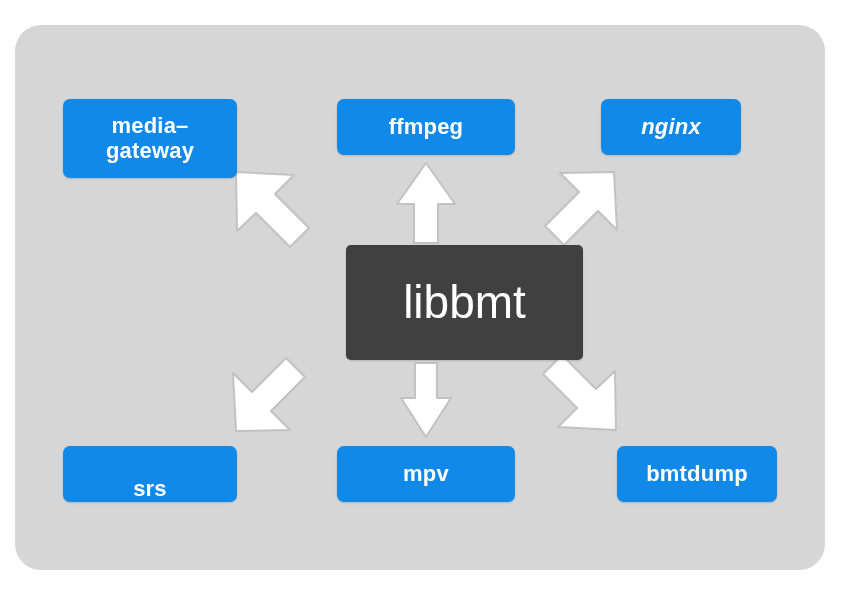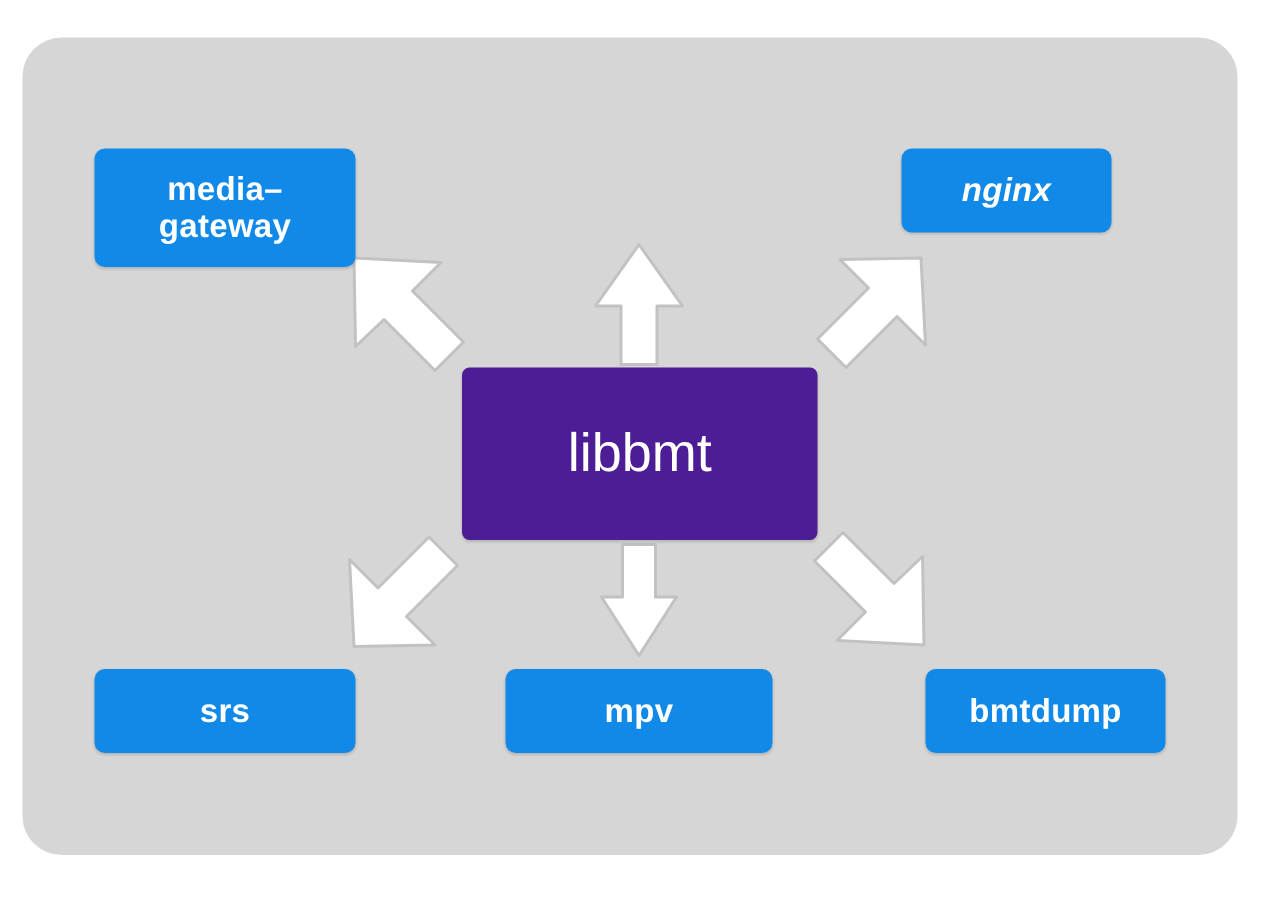--- a/index.html
+++ b/index.html
@@ -42,31 +42,32 @@
     white-space: pre-line;
     letter-spacing: .2px;
     box-shadow: 0 1px 2px rgba(0,0,0,.16);
   }
   .node.blue {
     background: #1189e8;
     font-size: 22px;
     font-weight: 700;
   }
   .node.center {
-    background: #4c1d95;
-    font-size: 36px;
+    background: #404040;
+    font-size: 46px;
     font-weight: 400;
     border-radius: 5px;
     letter-spacing: 0px;
+    margin-left: 38px;
   }
   
   #node-media-gateway { left: 63px;  top: 99px;  width: 174px; height: 79px; }
   #node-ffmpeg        { left: 337px; top: 99px;  width: 178px; height: 56px; }
   #node-nginx         { left: 601px; top: 99px;  width: 140px; height: 56px; font-style: italic; }
-  #node-srs           { left: 63px;  top: 446px; width: 174px; height: 56px; }
+  #node-srs           { left: 63px;  top: 446px; width: 174px; height: 56px; align-items: flex-end; }
   #node-mpv           { left: 337px; top: 446px; width: 178px; height: 56px; }
   #node-bmtdump       { left: 617px; top: 446px; width: 160px; height: 56px; }
   #node-libbmt        { left: 308px; top: 245px; width: 237px; height: 115px; }
 
   
   #arrows {
     position: absolute;
     left: 0; top: 0;
     width: 850px;
     height: 604px;
@@ -111,20 +112,23 @@
     <g>
       <polygon class="arrow-shape" points="616,430 558,427 577,408 543,374 562,355 596,389 615,371"></polygon>
     </g>
   </svg>
 
   <div class="node blue" id="node-media-gateway">
     <span>media–
 gateway</span>
   </div>
 
+  <div class="node blue" id="node-ffmpeg">
+    <span>ffmpeg</span>
+  </div>
 
   <div class="node blue" id="node-nginx">
     <span>nginx</span>
   </div>
 
   <div class="node center" id="node-libbmt">
     <span>libbmt</span>
   </div>
 
   <div class="node blue" id="node-srs">

